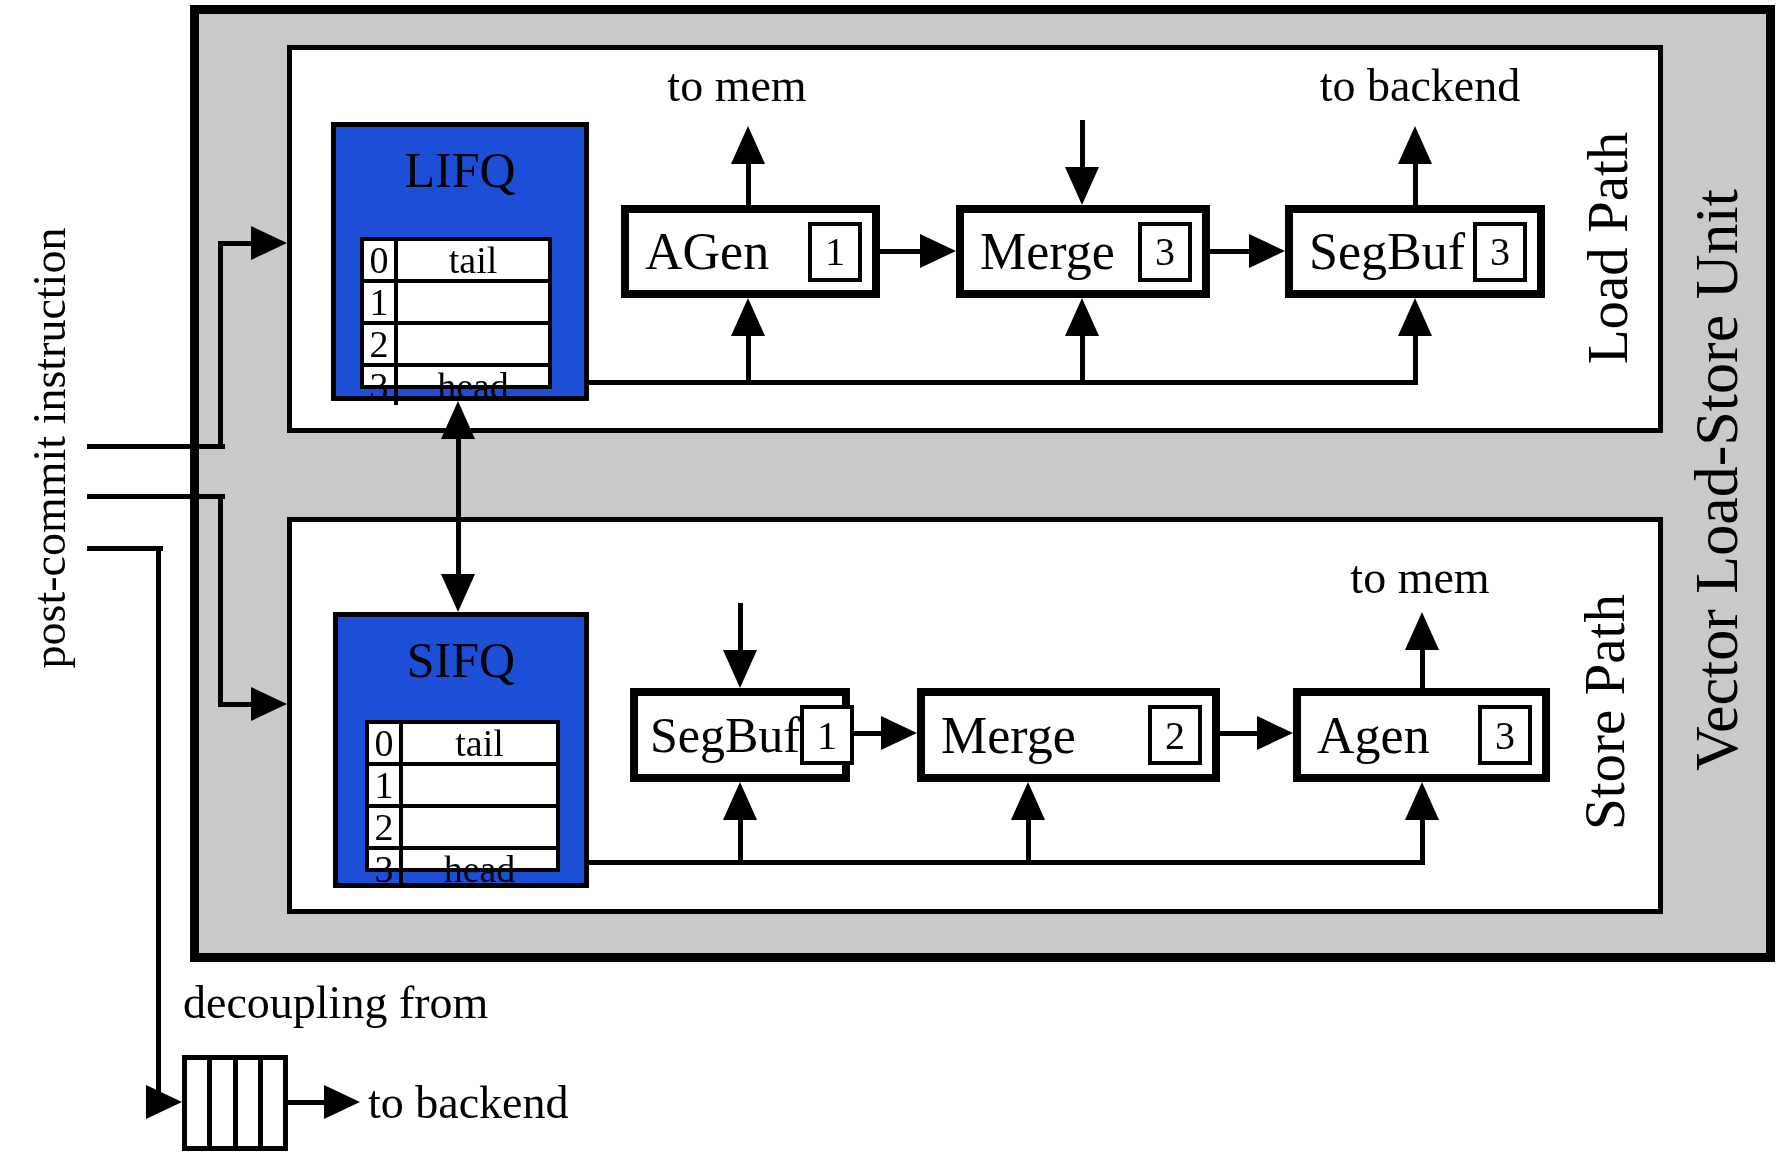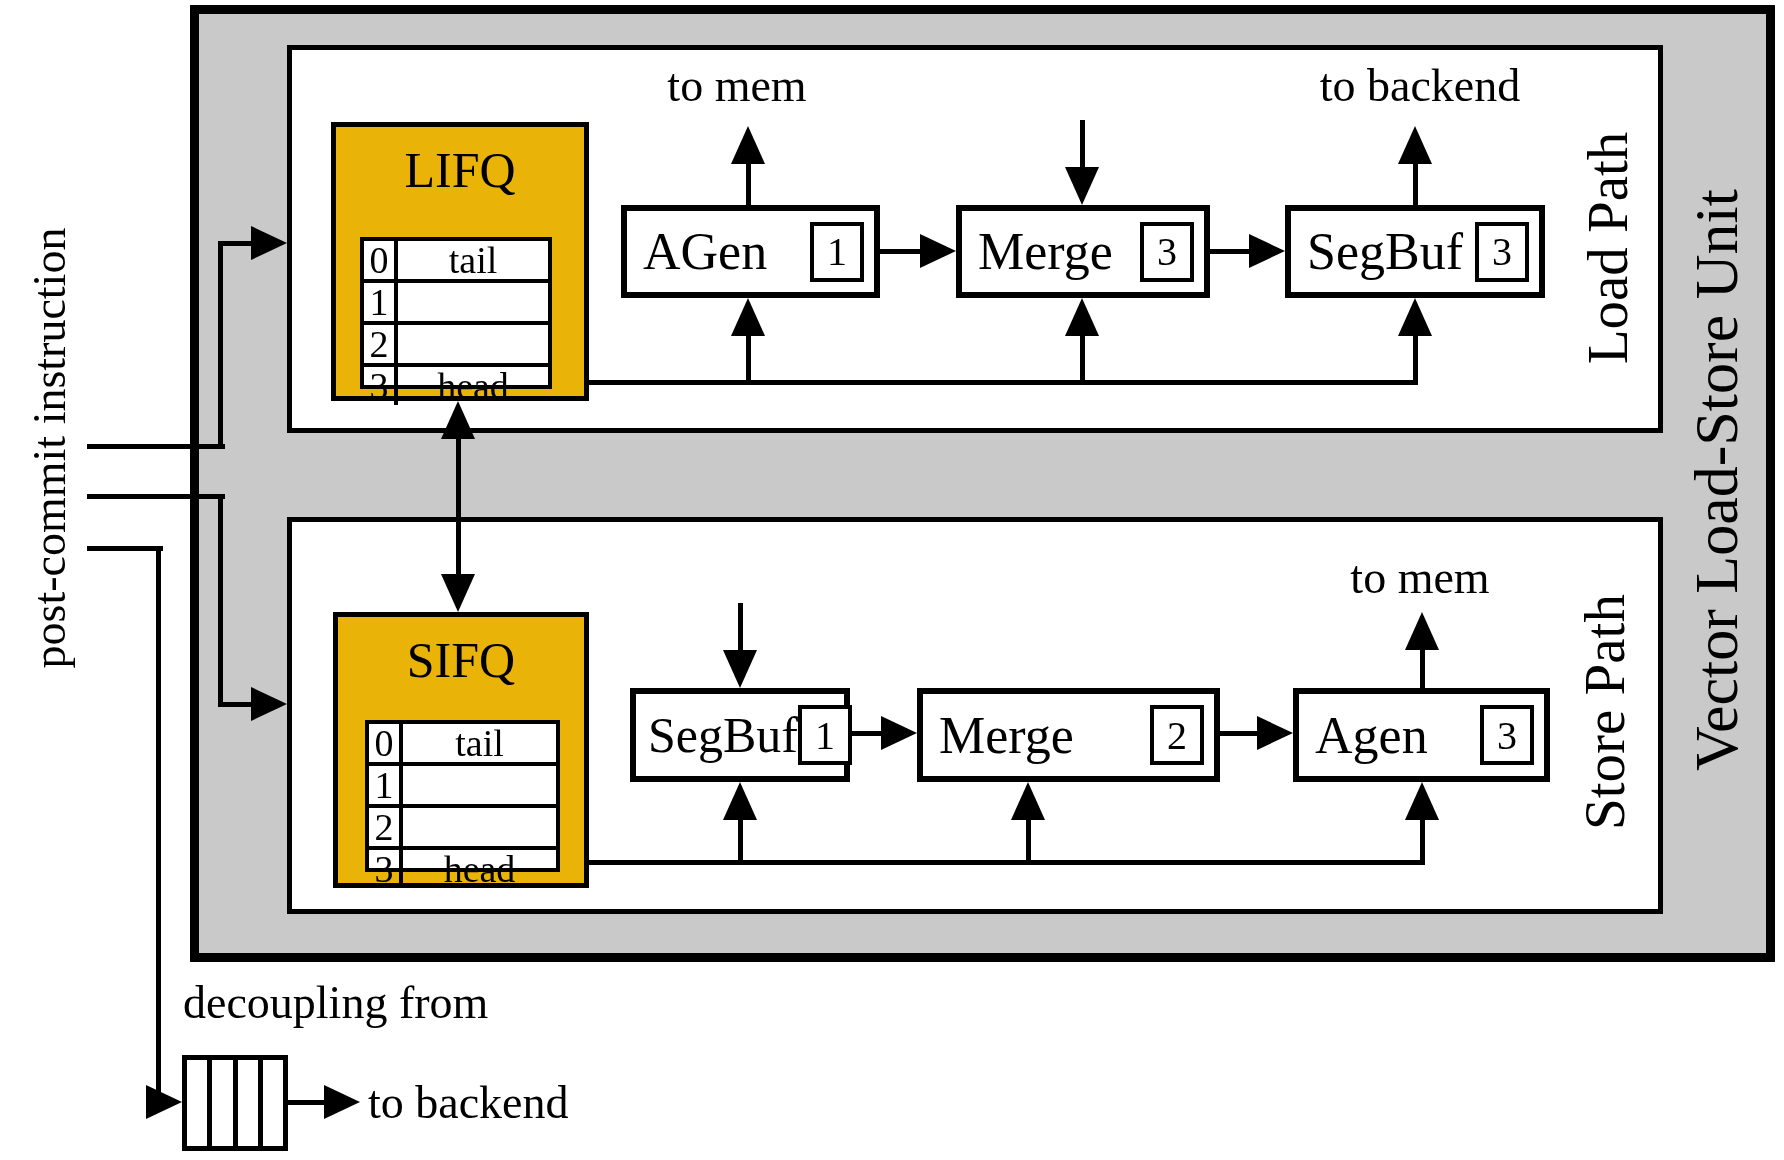--- a/index.html
+++ b/index.html
@@ -12,30 +12,30 @@
   .line{position:absolute;background:#000;}
   .box{position:absolute;border:5px solid #000;background:#fff;box-sizing:border-box;}
   .lbl{position:absolute;white-space:nowrap;}
   .center{text-align:center;}
   .rot{transform:rotate(-90deg);}
   .arr{position:absolute;width:0;height:0;}
   .arr-up{border-left:17px solid transparent;border-right:17px solid transparent;border-bottom:38px solid #000;}
   .arr-down{border-left:17px solid transparent;border-right:17px solid transparent;border-top:38px solid #000;}
   .arr-right{border-top:17px solid transparent;border-bottom:17px solid transparent;border-left:36px solid #000;}
   .stage{
-    position:absolute;border:6px solid #000000;background:#fff;box-sizing:border-box;
+    position:absolute;border:8px solid #000000;background:#fff;box-sizing:border-box;
     display:flex;align-items:center;justify-content:space-between;
     padding:0 10px 0 16px;font-size:52px;
   }
   .num{
     border:4px solid #000;width:46px;height:52px;flex:0 0 auto;
     display:flex;align-items:center;justify-content:center;
     font-size:40px;background:#fff;
   }
-  .ifq{position:absolute;border:5px solid #000;background:#eab308;box-sizing:border-box;}
+  .ifq{position:absolute;border:5px solid #000;background:#1d4ed8;box-sizing:border-box;}
   .ifq-title{position:absolute;left:0;right:0;top:14px;text-align:center;font-size:50px;}
   .ifq-table{position:absolute;border:4px solid #000;box-sizing:border-box;display:flex;flex-direction:column;background:#fff;}
   .ifq-row{flex:1 1 0;display:flex;align-items:center;}
   .ifq-row + .ifq-row{border-top:4px solid #000;}
   .ifq-idx{flex:0 0 30px;border-right:4px solid #000;text-align:center;font-size:38px;line-height:1;height:100%;display:flex;align-items:center;justify-content:center;}
   .ifq-val{flex:1 1 auto;text-align:center;font-size:38px;line-height:1;}
   .qcell{flex:1 1 0;}
   .qcell + .qcell{border-left:5px solid #000;}
   .toplbl{position:absolute;font-size:46px;line-height:56px;text-align:center;}
 </style>

